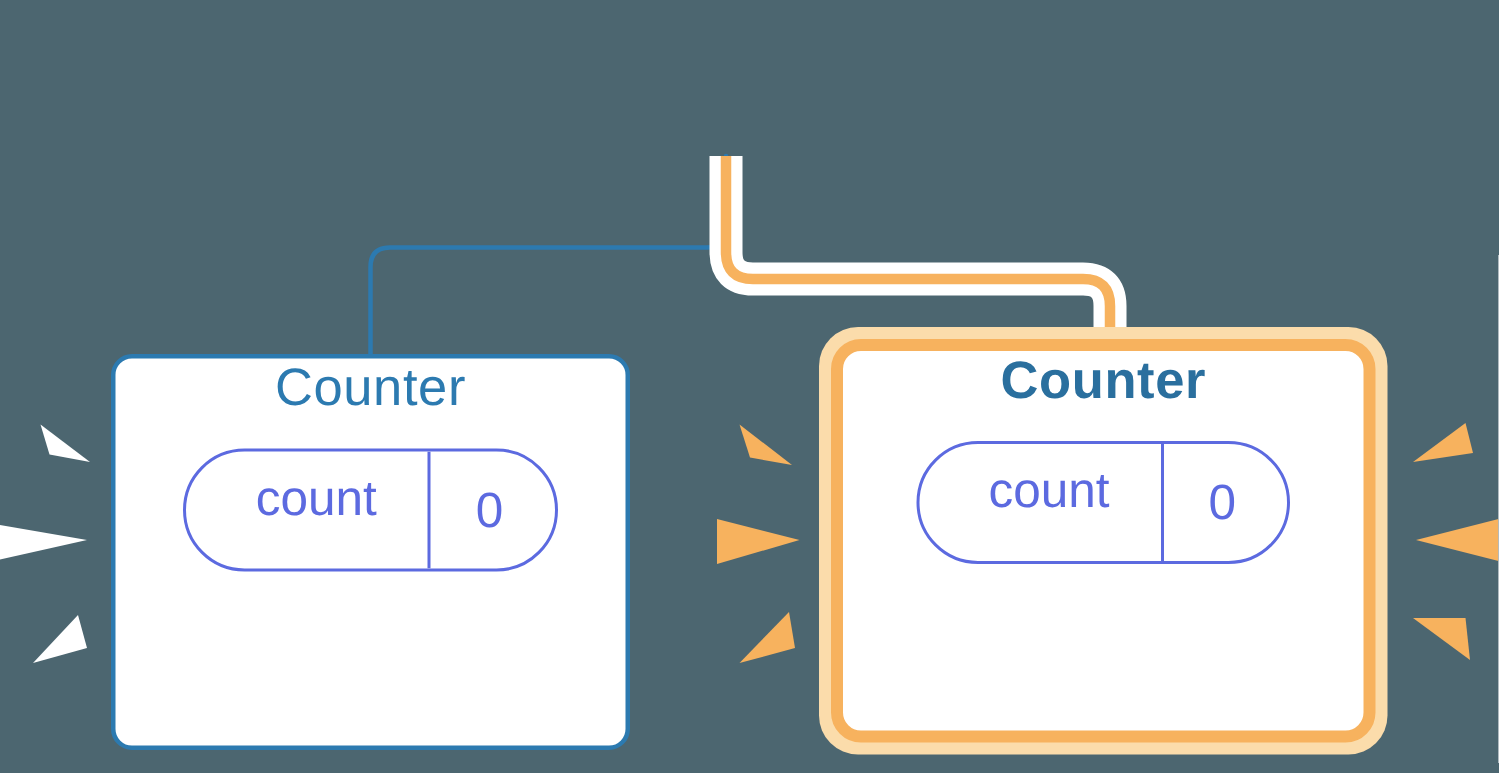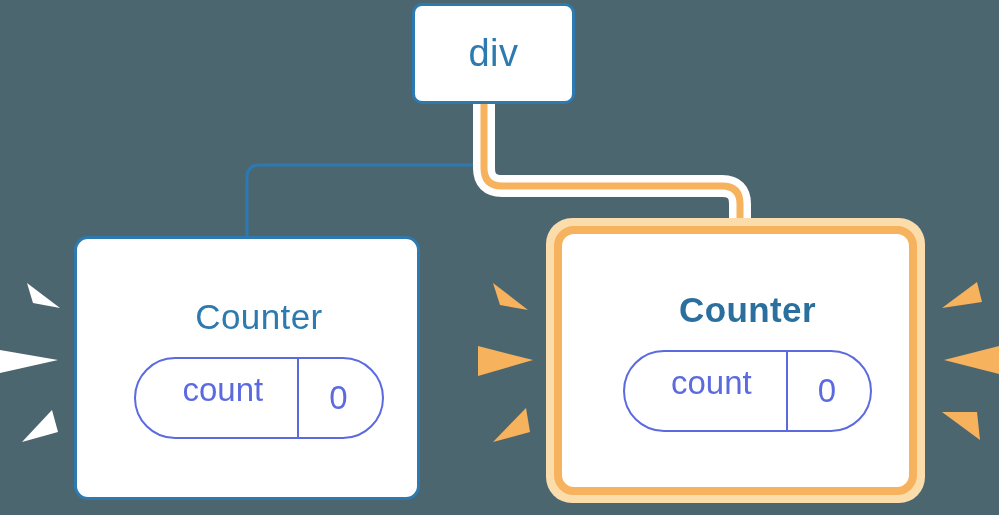--- a/index.html
+++ b/index.html
@@ -71,27 +71,26 @@
     left: 554px;
     top: 226px;
     width: 363px;
     height: 269px;
     border: 8px solid #f7b25e;
     border-radius: 20px;
   }
 
   .counter-body {
     position: absolute;
-    left: 12px; top: 0;
+    left: 0; top: 0;
     width: 100%;
     height: 100%;
     display: flex;
     flex-direction: column;
     align-items: center;
-    justify-content: center;
   }
   .counter-title {
     font-size: 35px;
     color: #2c7ab0;
     font-weight: 400;
     margin-bottom: 20px;
     letter-spacing: 0.4px;
   }
   .counter-title.bold {
     font-weight: 700;
@@ -150,23 +149,20 @@
     <polygon points="0,86 55,100 0,116" fill="#f7b25e"></polygon>
     <polygon points="15,182 48,148 52,172" fill="#f7b25e"></polygon>
   </svg>
 
   <svg class="sparks" style="left:932px;top:260px;width:67px;height:200px;position:absolute;" viewBox="0 0 67 200">
     <polygon points="10,48 45,22 50,42" fill="#f7b25e"></polygon>
     <polygon points="12,100 67,86 67,114" fill="#f7b25e"></polygon>
     <polygon points="10,152 48,180 45,152" fill="#f7b25e"></polygon>
   </svg>
 
-  <div class="node node-div">
-    <span class="node-title">div</span>
-  </div>
 
   <div class="node node-counter-left">
     <div class="counter-body">
       <span class="counter-title">Counter</span>
       <div class="pill">
         <span class="pill-key">count</span>
         <span class="pill-val">0</span>
       </div>
     </div>
   </div>

